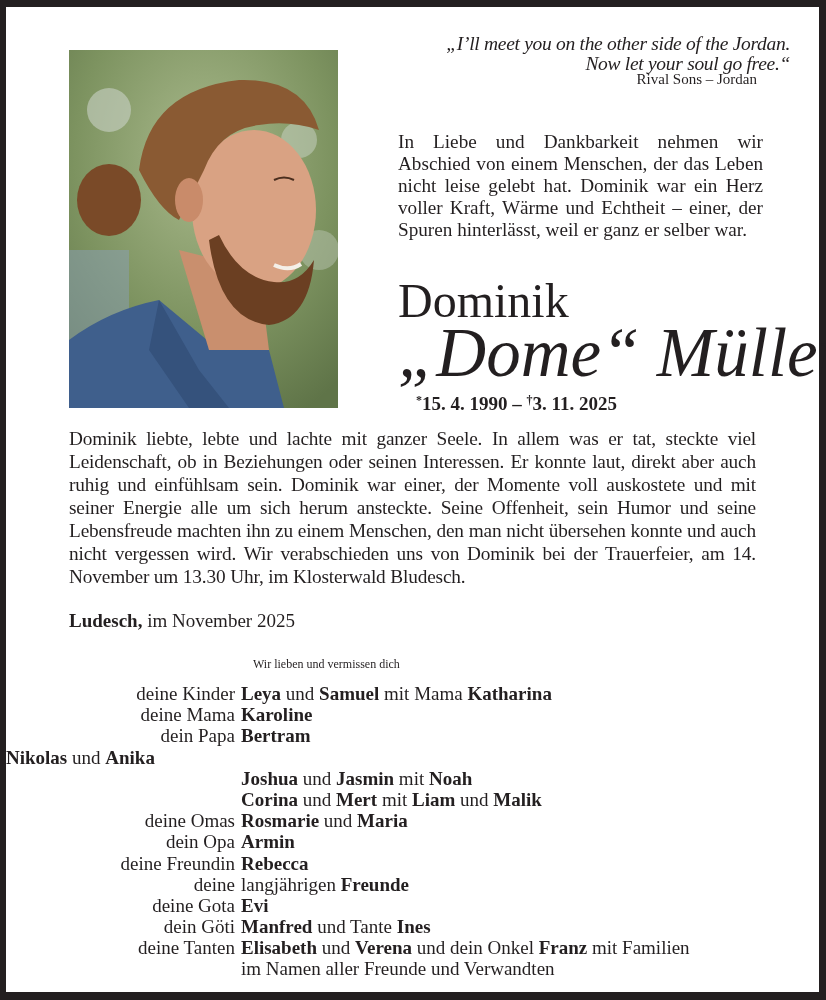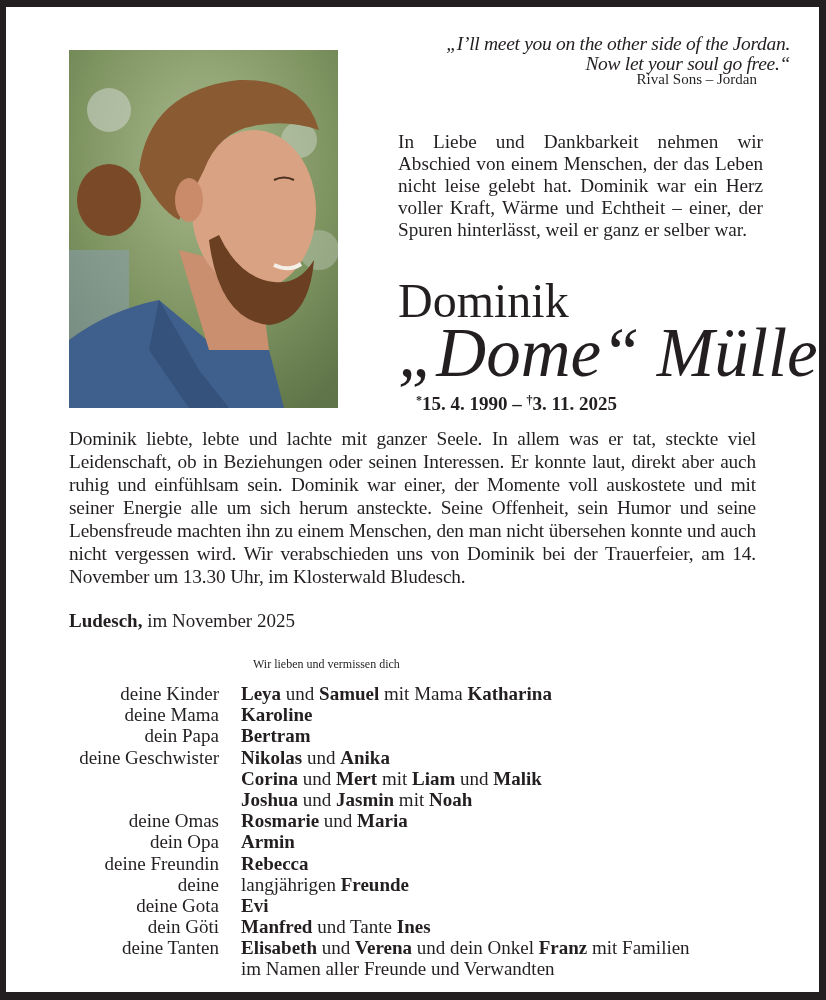--- a/index.html
+++ b/index.html
@@ -52,21 +52,21 @@
   .place b { font-weight: bold; }
   .family-intro {
     position: absolute; left: 247px; top: 650px;
     font-family: "Liberation Serif", serif; font-size: 12px; text-align: center;
   }
   .family {
     position: absolute; left: 0; top: 676px; width: 813px;
     font-family: "Liberation Serif", serif; font-size: 19px; line-height: 21.2px;
   }
   .frow { display: flex; height: 21.2px; white-space: nowrap; }
-  .frow .rel { width: 235px; text-align: right; padding-right: 22px; }
+  .frow .rel { width: 235px; text-align: right; padding-right: 6px; }
   .frow .names { flex: 1; }
   .frow .names b { font-weight: bold; }
 </style>
 </head>
 <body>
 
 <div class="card">
 
   <div class="photo">
     <svg viewBox="0 0 269 358" preserveAspectRatio="none">
@@ -134,30 +134,29 @@
       </div>
       <div class="frow">
         <span class="rel">deine Mama</span>
         <span class="names"><b>Karoline</b></span>
       </div>
       <div class="frow">
         <span class="rel">dein Papa</span>
         <span class="names"><b>Bertram</b></span>
       </div>
       <div class="frow">
-        <span class="rel">deine Geschwister</span>
         <span class="names"><b>Nikolas</b><span> und </span><b>Anika</b></span>
       </div>
       <div class="frow">
         <span class="rel"></span>
-        <span class="names"><b>Corina</b><span> und </span><b>Mert</b><span> mit </span><b>Liam</b><span> und </span><b>Malik</b></span>
+        <span class="names"><b>Joshua</b><span> und </span><b>Jasmin</b><span> mit </span><b>Noah</b></span>
       </div>
       <div class="frow">
         <span class="rel"></span>
-        <span class="names"><b>Joshua</b><span> und </span><b>Jasmin</b><span> mit </span><b>Noah</b></span>
+        <span class="names"><b>Corina</b><span> und </span><b>Mert</b><span> mit </span><b>Liam</b><span> und </span><b>Malik</b></span>
       </div>
       <div class="frow">
         <span class="rel">deine Omas</span>
         <span class="names"><b>Rosmarie</b><span> und </span><b>Maria</b></span>
       </div>
       <div class="frow">
         <span class="rel">dein Opa</span>
         <span class="names"><b>Armin</b></span>
       </div>
       <div class="frow">

